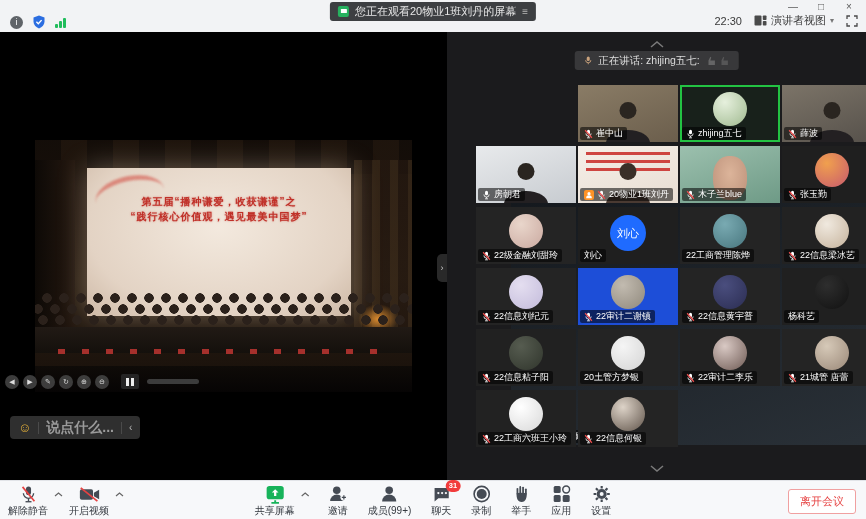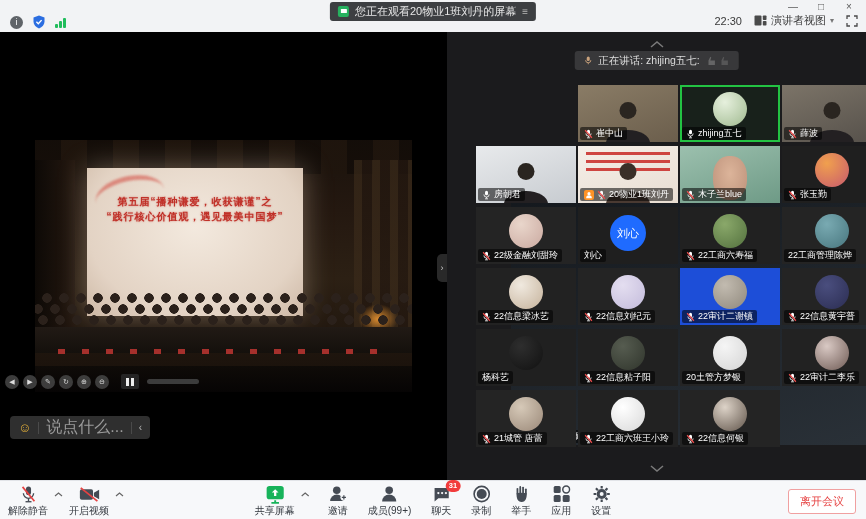--- a/index.html
+++ b/index.html
@@ -28,41 +28,41 @@
   
   .main { position:absolute; top:32px; bottom:39px; left:0; right:0; display:flex; }
 
   
   .stage { width:447px; background:#000; position:relative; overflow:hidden; }
   .photo { position:absolute; left:35px; top:108px; width:377px; height:252px; background:linear-gradient(180deg,#1a120c 0%,#241810 28%,#2c2014 55%,#170f0a 100%); overflow:hidden; }
   .photo .beam { position:absolute; left:0; top:0; width:100%; height:34px; background:repeating-linear-gradient(90deg,#120c08 0 26px,#1f150d 26px 52px); opacity:.8; }
   .photo .wallR { position:absolute; right:0; top:20px; width:58px; height:180px; background:repeating-linear-gradient(90deg,#3a2a1a 0 8px,#241810 8px 18px); opacity:.7; }
   .photo .wallL { position:absolute; left:0; top:20px; width:40px; height:190px; background:linear-gradient(90deg,#0d0906,#241810); }
   .photo .glow { position:absolute; right:14px; bottom:58px; width:40px; height:30px; background:radial-gradient(ellipse at center,#d98a2e 0%,rgba(120,60,10,0) 70%); }
-  .screen { position:absolute; left:52px; top:28px; width:216px; height:148px; background:radial-gradient(ellipse at 50% 40%,#f3e9de 0%,#e3d3c4 70%,#cdb8a5 100%); box-shadow:0 0 26px rgba(255,230,200,.35); padding-top:26px; text-align:center; }
+  .screen { position:absolute; left:52px; top:28px; width:264px; height:148px; background:radial-gradient(ellipse at 50% 40%,#f3e9de 0%,#e3d3c4 70%,#cdb8a5 100%); box-shadow:0 0 26px rgba(255,230,200,.35); padding-top:26px; text-align:center; }
   .screen .bline { color:#c03028; font-weight:bold; font-size:10px; letter-spacing:1px; line-height:15px; filter:blur(0.4px); text-shadow:0 0 2px rgba(192,48,40,.55); white-space:nowrap; }
   .screen .swoosh { position:absolute; left:8px; top:8px; width:70px; height:40px; border-top:5px solid rgba(210,60,50,.5); border-radius:50%; transform:rotate(-12deg); filter:blur(1px); }
   .crowd { position:absolute; left:0; bottom:26px; width:100%; height:74px; }
   .crowd .row { position:absolute; left:0; width:100%; }
   .crowd .heads { height:13px; background-image:radial-gradient(circle 4.5px at 8px 6px,#2b211b 4.5px,rgba(0,0,0,0) 5px); background-size:17px 13px; }
   .crowd .bodies { height:26px; background:linear-gradient(180deg,#211a15,#14100c); }
   .crowd .certs { position:absolute; left:6%; width:88%; height:5px; background:repeating-linear-gradient(90deg,#a5302c 0 7px,rgba(0,0,0,0) 7px 24px); filter:blur(.4px); }
   .stagefloor { position:absolute; left:0; bottom:0; width:100%; height:26px; background:linear-gradient(180deg,#0f0b08,#060404); }
 
   .media-controls { position:absolute; left:5px; top:342px; display:flex; align-items:center; gap:4px; }
   .mc-btn { width:14px; height:14px; border-radius:50%; background:rgba(70,70,70,.85); color:#ddd; font-size:7px; display:flex; align-items:center; justify-content:center; cursor:pointer; }
   .mc-pause { width:18px; height:15px; border-radius:2px; background:rgba(40,40,40,.9); margin-left:8px; display:flex; align-items:center; justify-content:center; gap:2.5px; cursor:pointer; }
   .mc-pause i { width:2.5px; height:8px; background:#eee; display:block; }
   .mc-track { width:52px; height:5px; border-radius:3px; background:#3c3c3c; margin-left:4px; overflow:hidden; cursor:pointer; }
   .mc-fill { height:100%; width:96%; background:#b9b9b9; border-radius:3px; }
 
   .chatbar { position:absolute; left:10px; top:384px; height:23px; background:#2f2f2f; border-radius:4px; display:flex; align-items:center; padding:0 8px; gap:7px; }
   .emoji { color:#e8b339; font-size:13px; line-height:1; cursor:pointer; }
   .cb-sep { width:1px; height:12px; background:#4a4a4a; }
-  .cb-text { color:#9b9b9b; font-size:16px; cursor:text; }
+  .cb-text { color:#9b9b9b; font-size:14px; cursor:text;font-weight:bold; }
   .cb-collapse { color:#bbb; font-size:10px; cursor:pointer; }
 
   .expand-tab { position:absolute; right:0; top:222px; width:10px; height:28px; background:rgba(90,90,90,.45); border-radius:5px 0 0 5px; color:#ccc; font-size:9px; display:flex; align-items:center; justify-content:center; cursor:pointer; }
 
   
   .panel { flex:1; background:#1b1b1d; position:relative; }
   .chev { position:absolute; left:50%; transform:translateX(-50%); cursor:pointer; opacity:.75; }
   .chev.up { top:9px; } .chev.down { bottom:8px; }
   .speaking-pill { position:absolute; top:19px; left:50%; transform:translateX(-50%); height:19px; background:#38383a; border-radius:3px; display:flex; align-items:center; gap:6px; padding:0 9px; color:#ddd; font-size:10.5px; white-space:nowrap; }
   .sp-hands { display:flex; gap:2px; opacity:.55; }
@@ -377,37 +377,20 @@
               </span>
               <span class="nm">22级金融刘甜玲</span>
             </div>
           </div>
           <div class="tile text" style="background: rgb(31, 31, 31);">
             <div class="t-avatar" style="background: rgb(31, 107, 255);">刘心</div>
             <div class="nstrip">
               <span class="nm">刘心</span>
             </div>
           </div>
-          <div class="tile circle" style="background: rgb(33, 33, 33);">
-            <div class="c-avatar" style="background: radial-gradient(circle at 35% 30%, rgb(138, 168, 106), rgb(83, 113, 62));"></div>
-            <div class="nstrip">
-              <span style="display:flex">
-                <svg width="9" height="10" viewBox="0 0 12 13">
-                  <g fill="none" stroke="#fff" stroke-width="1.1">
-                    <rect x="4" y="0.8" width="4" height="6" rx="2" fill="#fff" stroke="none"></rect>
-                    <path d="M2.5 5.8a3.5 3.5 0 0 0 7 0"></path>
-                    <line x1="6" y1="9.3" x2="6" y2="11"></line>
-                    <line x1="4" y1="11.6" x2="8" y2="11.6"></line>
-                  </g>
-                  <line x1="1.5" y1="1.5" x2="10.5" y2="11.5" stroke="#f04f4f" stroke-width="1.6"></line>
-                </svg>
-              </span>
-              <span class="nm">22工商六寿福</span>
-            </div>
-          </div>
           <div class="tile circle" style="background: rgb(36, 36, 36);">
             <div class="c-avatar" style="background: radial-gradient(circle at 35% 30%, rgb(121, 170, 178), rgb(72, 118, 126));"></div>
             <div class="nstrip">
               <span class="nm">22工商管理陈烨</span>
             </div>
           </div>
           <div class="tile circle" style="background: rgb(34, 34, 34);">
             <div class="c-avatar" style="background: radial-gradient(circle at 35% 30%, rgb(240, 233, 223), rgb(197, 178, 155));"></div>
             <div class="nstrip">
               <span style="display:flex">

